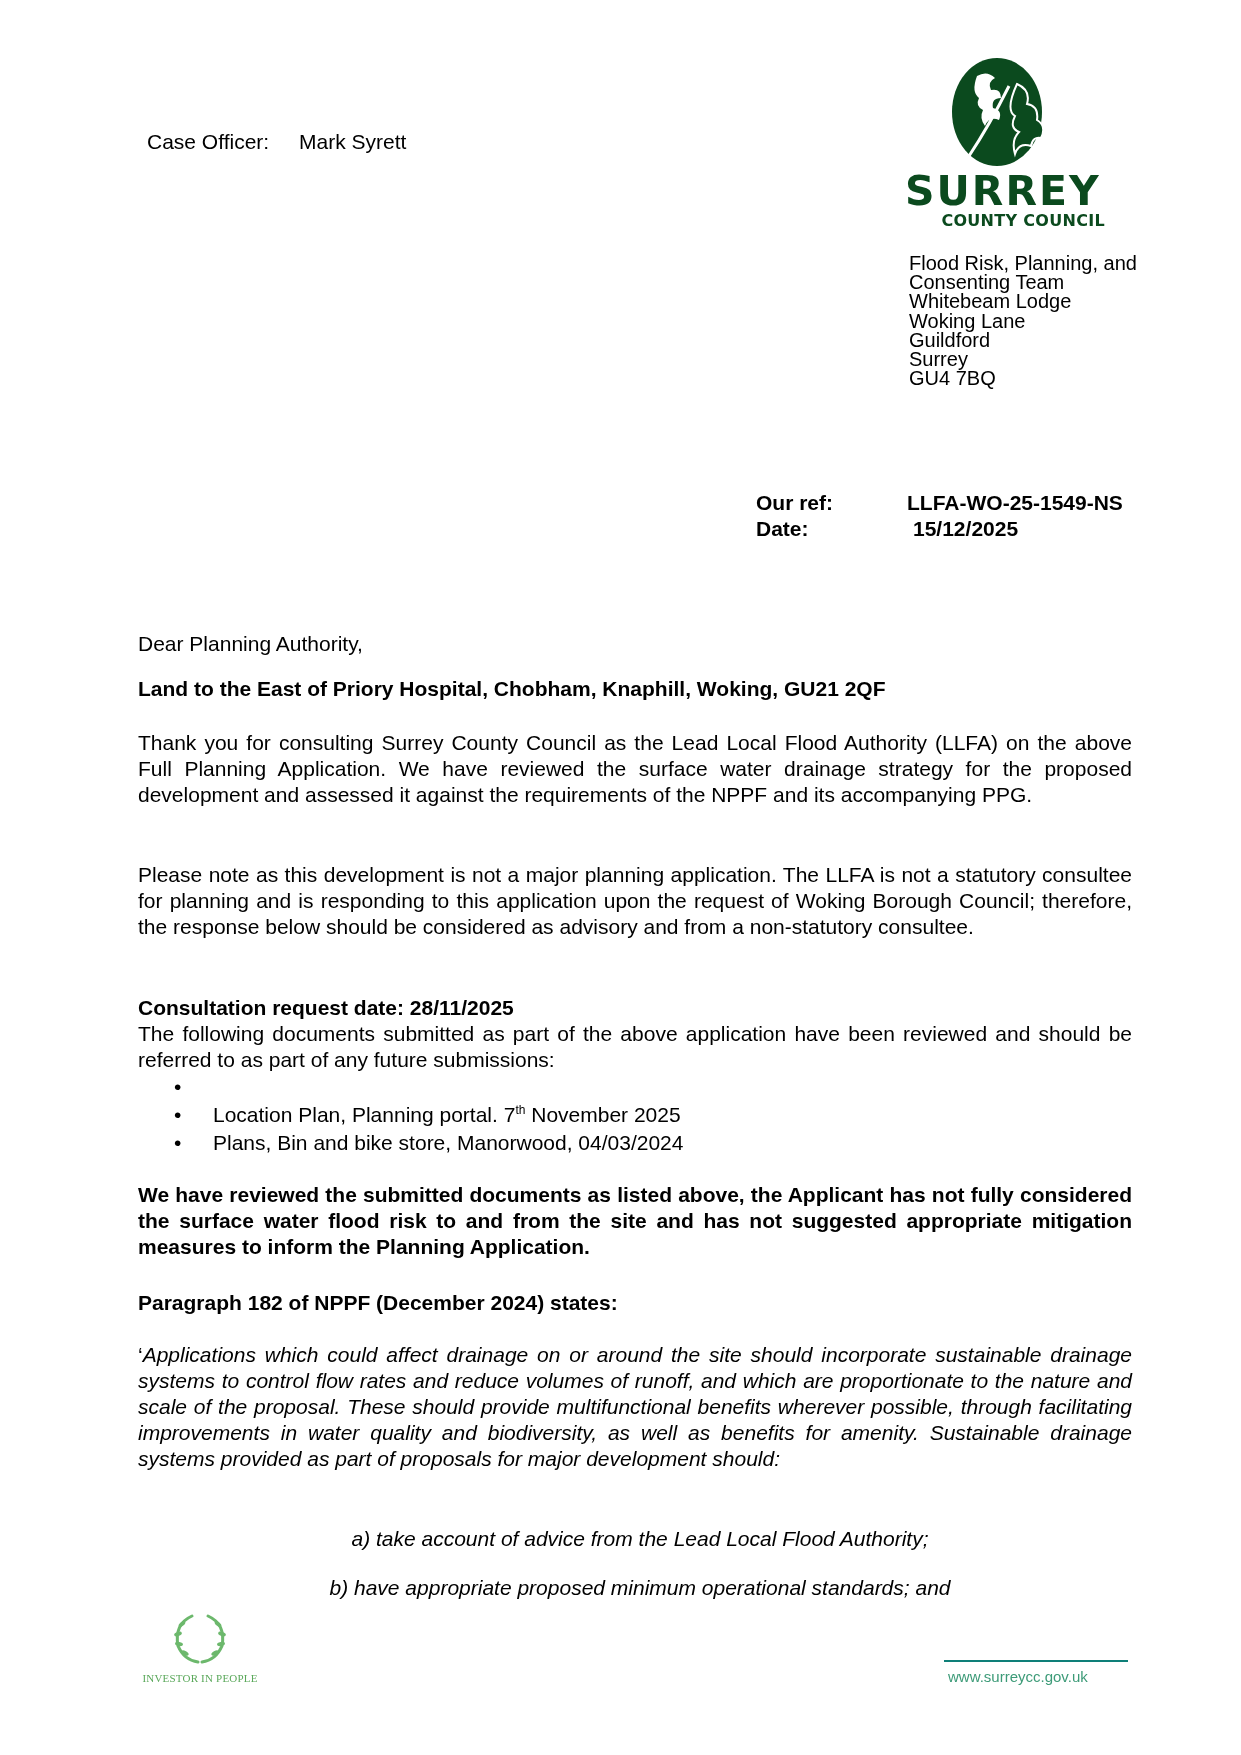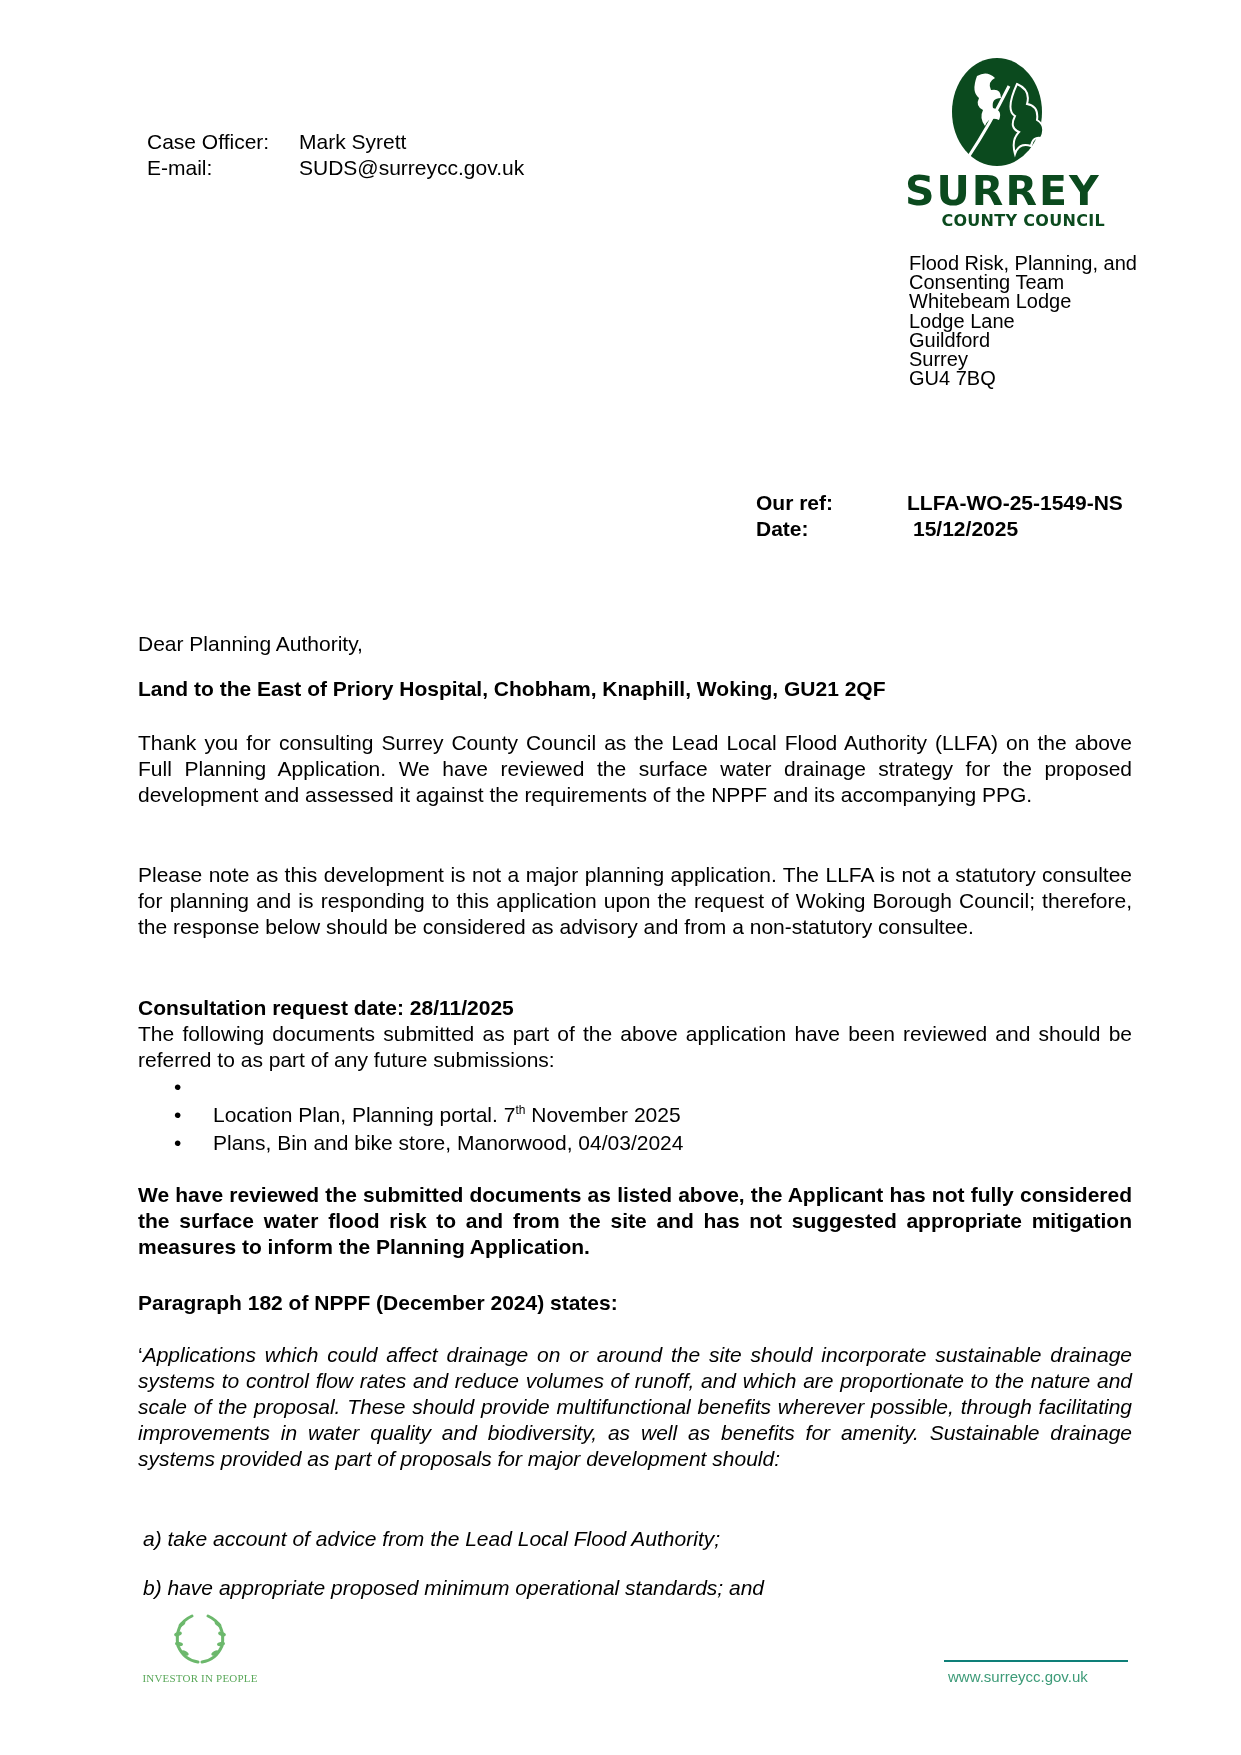--- a/index.html
+++ b/index.html
@@ -26,62 +26,58 @@
 
     
     .refs { left: 756px; top: 490px; font-weight: bold; font-size: 21px; line-height: 26px; }
     .refs .row { display: flex; height: 26px; }
     .refs .lbl { width: 151px; }
 
     
     .body { left: 138px; width: 994px; }
     .para { text-align: justify; margin: 0; }
     .bold { font-weight: bold; }
-    .ital { font-style: italic; }
+    .ital { font-style: italic; text-align: center; }
     ul.docs { margin: 0; padding-left: 0; list-style: none; }
     ul.docs li { position: relative; padding-left: 75px; height: 28px; line-height: 28px; }
     ul.docs li .bullet { position: absolute; left: 36px; top: 0; }
     sup { font-size: 12px; line-height: 0; vertical-align: super; }
 
     
     .iip { left: 140px; top: 1610px; width: 120px; text-align: center; }
     .iip .lbl { font-family: "Liberation Serif", serif; font-size: 11px; color: #5aa85a; letter-spacing: 0.2px; }
     .web-rule { left: 944px; top: 1660px; width: 184px; height: 2px; background: #0e7f78; }
     .web { left: 948px; top: 1668px; font-size: 15px; color: #3d9b78; }
   </style>
 </head>
 <body>
 
 <div class="abs officer t">
   <div class="row">
     <span class="lbl">Case Officer:</span>
     <span>Mark Syrett</span>
   </div>
-  <div class="row">
-    <span class="lbl">E-mail:</span>
-    <span>SUDS@surreycc.gov.uk</span>
-  </div>
 </div>
 
 <div class="abs logo">
   <svg width="110" height="112" viewBox="0 0 110 112">
     <ellipse cx="50" cy="56" rx="45" ry="54" fill="#0b4a1e"></ellipse>
     <path d="M30 20 q10 -6 18 2 q-8 4 -4 12 q10 -2 10 8 q-10 0 -8 10 q10 2 6 12 q-10 -4 -14 6 q-6 -8 -2 -16 q-8 -4 -4 -12 q-8 -6 -2 -22z" fill="#ffffff"></path>
     <path d="M22 100 q20 -30 40 -70" stroke="#ffffff" stroke-width="3" fill="none"></path>
     <path d="M70 28 q14 6 10 20 q12 2 10 16 q10 6 4 18 q-8 -2 -10 8 q-12 -4 -16 8 q-4 -14 4 -22 q-10 -4 -4 -16 q-10 -6 2 -32z" fill="#0b4a1e" stroke="#ffffff" stroke-width="2"></path>
   </svg>
   <div class="surrey">SURREY</div>
   <div class="council">COUNTY COUNCIL</div>
 </div>
 
 <div class="abs address">
   <div>Flood Risk, Planning, and</div>
   <div>Consenting Team</div>
   <div>Whitebeam Lodge</div>
-  <div>Lodge Lane</div>
+  <div>Woking Lane</div>
   <div>Guildford</div>
   <div>Surrey</div>
   <div>GU4 7BQ</div>
 </div>
 
 <div class="abs refs">
   <div class="row">
     <span class="lbl">Our ref:</span>
     <span>LLFA-WO-25-1549-NS</span>
   </div>

